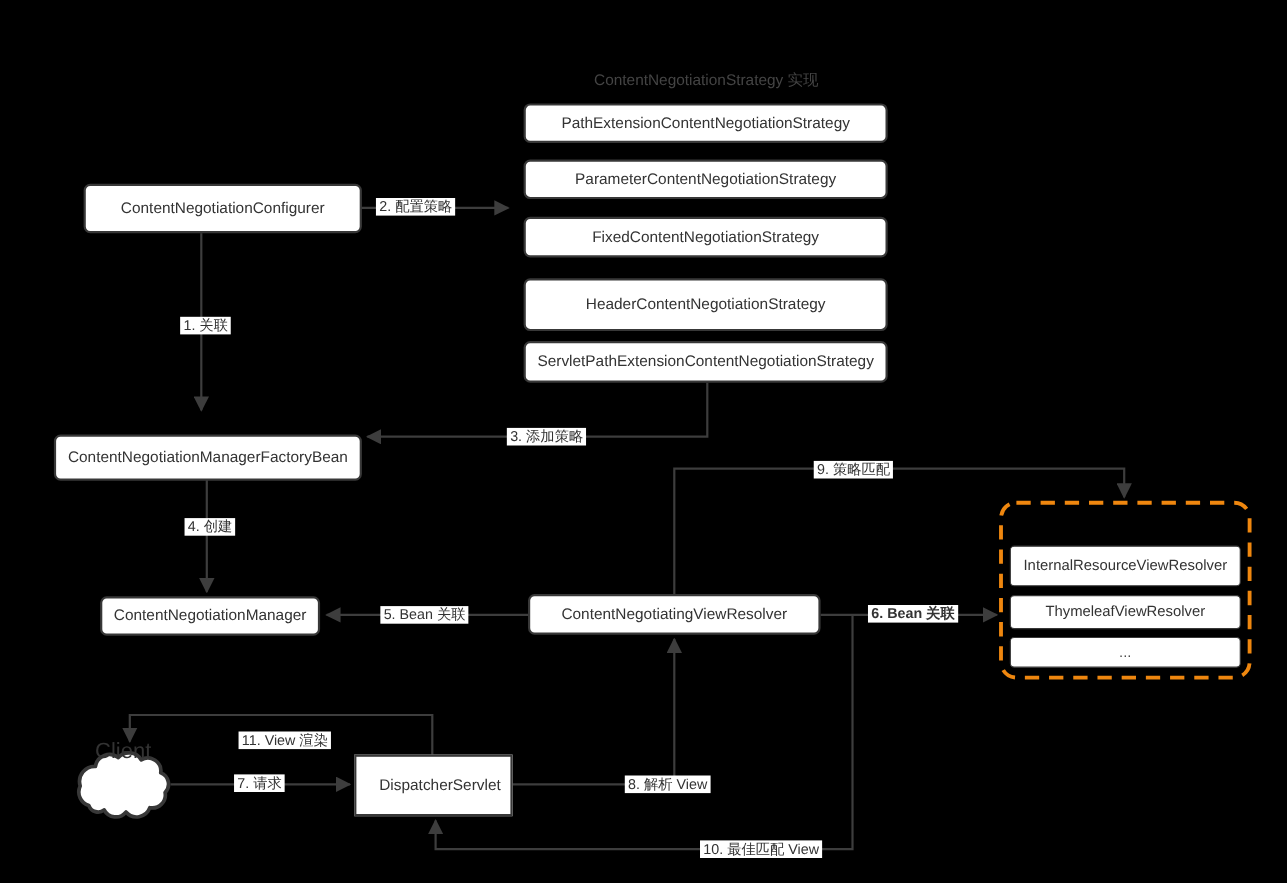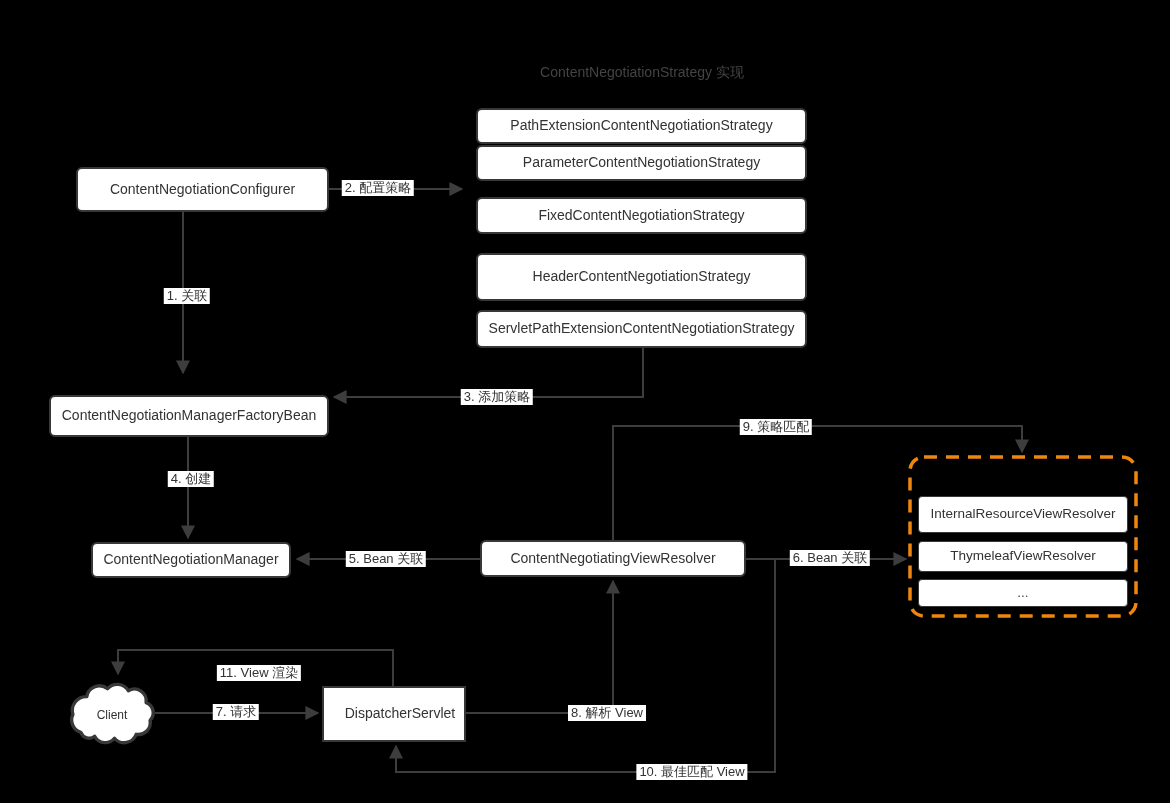--- a/index.html
+++ b/index.html
@@ -33,22 +33,22 @@
     padding:0 3px;white-space:nowrap;z-index:3;
   }
   .heading{
     position:absolute;transform:translate(-50%,-50%);
     color:var(--heading);font-size:14px;white-space:nowrap;z-index:2;
   }
   #cloud-wrap{position:absolute;left:63px;top:676px;width:96px;height:76px;z-index:2;}
   #cloud-wrap svg{width:100%;height:100%;}
   #cloud-wrap .cloud-path{fill:var(--fill);stroke:var(--border);stroke-width:3.4;stroke-linejoin:round;}
   #cloud-label{
-    position:absolute;left:112px;top:715px;transform:translate(-50%,-50%);
-    color:var(--text);font-size:12px;z-index:3;
+    position:absolute;left:112px;top:684px;transform:translate(-50%,-50%);
+    color:var(--text);font-size:20px;z-index:3;
   }
   .muted{color:#4a4a4a;}
 </style>
 </head>
 <body>
 
 <div id="stage">
 
   <svg id="connectors" viewBox="0 0 1170 803" xmlns="http://www.w3.org/2000/svg">
     <defs>
@@ -65,21 +65,21 @@
     <polyline points="155,713 318,713" marker-end="url(#arrow)"></polyline>
     <polyline points="466,713 613,713 613,581" marker-end="url(#arrow)"></polyline>
     <polyline points="613,540 613,426 1022,426 1022,452" marker-end="url(#arrow)"></polyline>
     <polyline points="775,560 775,772 396,772 396,746" marker-end="url(#arrow)"></polyline>
     <polyline points="393,686 393,650 118,650 118,674" marker-end="url(#arrow)"></polyline>
     <rect class="dashed-frame" x="910" y="457" width="226" height="159" rx="14"></rect>
   </svg>
 
   <div class="heading" style="left:642px;top:73px;">ContentNegotiationStrategy 实现</div>
 
-  <div class="node" style="left:476px;top:108px;width:331px;height:36px;">PathExtensionContentNegotiationStrategy</div>
+  <div class="node" style="left:476px;top:94px;width:331px;height:36px;">PathExtensionContentNegotiationStrategy</div>
   <div class="node" style="left:476px;top:145px;width:331px;height:36px;">ParameterContentNegotiationStrategy</div>
   <div class="node" style="left:476px;top:197px;width:331px;height:37px;">FixedContentNegotiationStrategy</div>
   <div class="node" style="left:476px;top:253px;width:331px;height:48px;">HeaderContentNegotiationStrategy</div>
   <div class="node" style="left:476px;top:310px;width:331px;height:38px;">ServletPathExtensionContentNegotiationStrategy</div>
 
   <div class="node" style="left:76px;top:167px;width:253px;height:45px;">ContentNegotiationConfigurer</div>
   <div class="node" style="left:49px;top:395px;width:280px;height:42px;">ContentNegotiationManagerFactoryBean</div>
   <div class="node" style="left:91px;top:542px;width:200px;height:36px;">ContentNegotiationManager</div>
   <div class="node" style="left:480px;top:540px;width:266px;height:37px;">ContentNegotiatingViewResolver</div>
   <div class="node square" style="left:322px;top:686px;width:144px;height:56px;padding-left:16px;">DispatcherServlet</div>
@@ -105,20 +105,20 @@
         a9,9 0 0 1 -14,-4 Z"></path>
     </svg>
   </div>
   <div id="cloud-label">Client</div>
 
   <div class="edge-label" style="left:187px;top:296px;">1. 关联</div>
   <div class="edge-label" style="left:378px;top:188px;">2. 配置策略</div>
   <div class="edge-label" style="left:497px;top:397px;">3. 添加策略</div>
   <div class="edge-label" style="left:191px;top:479px;">4. 创建</div>
   <div class="edge-label" style="left:386px;top:559px;">5. Bean 关联</div>
-  <div class="edge-label" style="left:830px;top:558px;">6. Bean 关联</div>
+  <div class="edge-label" style="left:830px;top:558px;font-weight:bold;">6. Bean 关联</div>
   <div class="edge-label" style="left:236px;top:712px;">7. 请求</div>
   <div class="edge-label" style="left:607px;top:713px;">8. 解析 View</div>
   <div class="edge-label" style="left:776px;top:427px;">9. 策略匹配</div>
   <div class="edge-label" style="left:692px;top:772px;">10. 最佳匹配 View</div>
   <div class="edge-label" style="left:259px;top:650px;margin-top:23px;">11. View 渲染</div>
 
 </div>
 
 </body></html>

